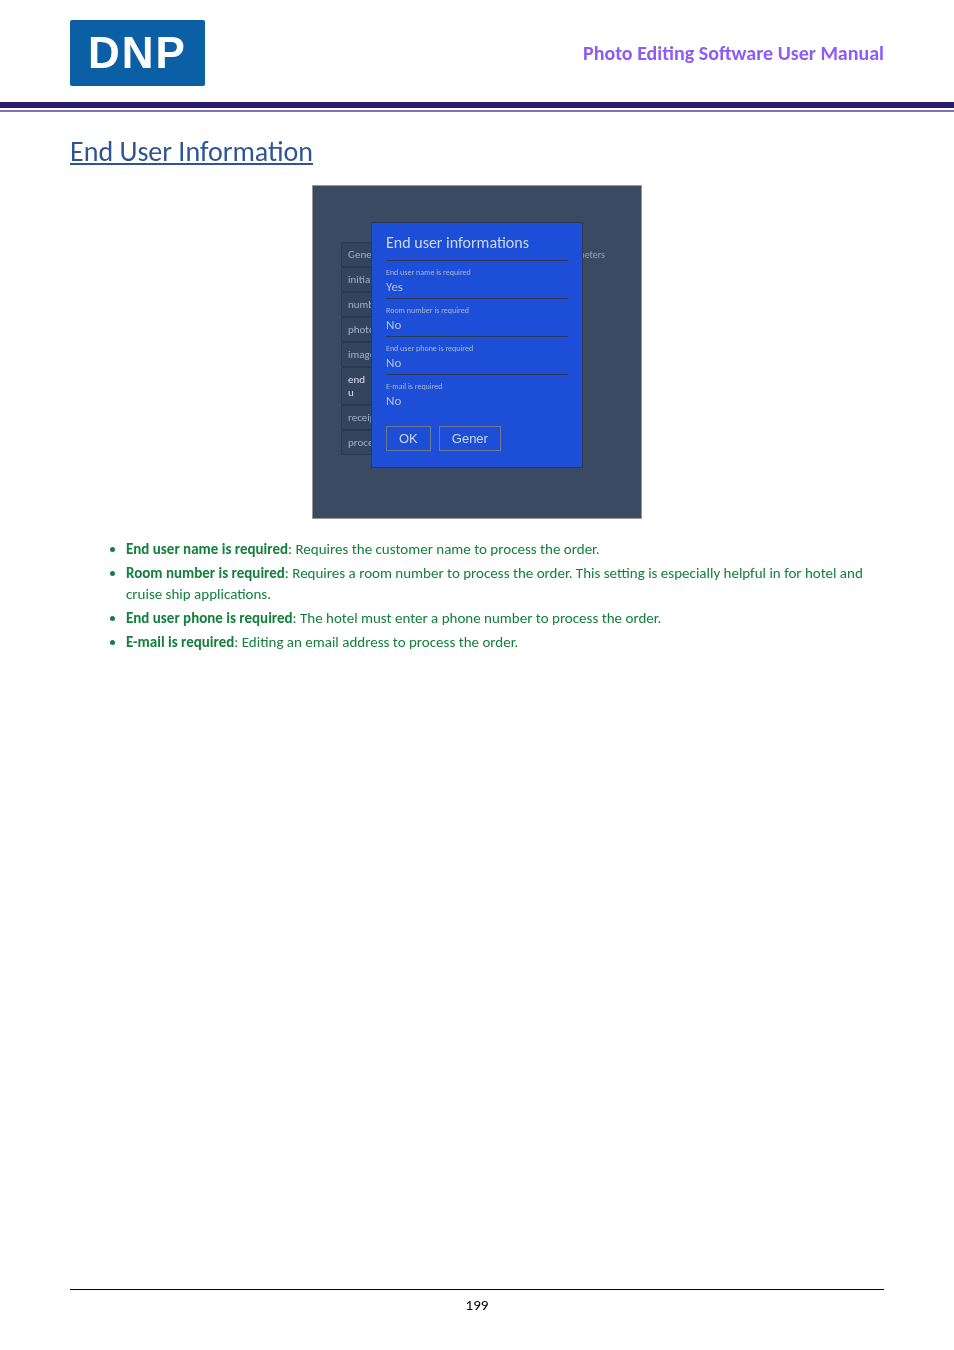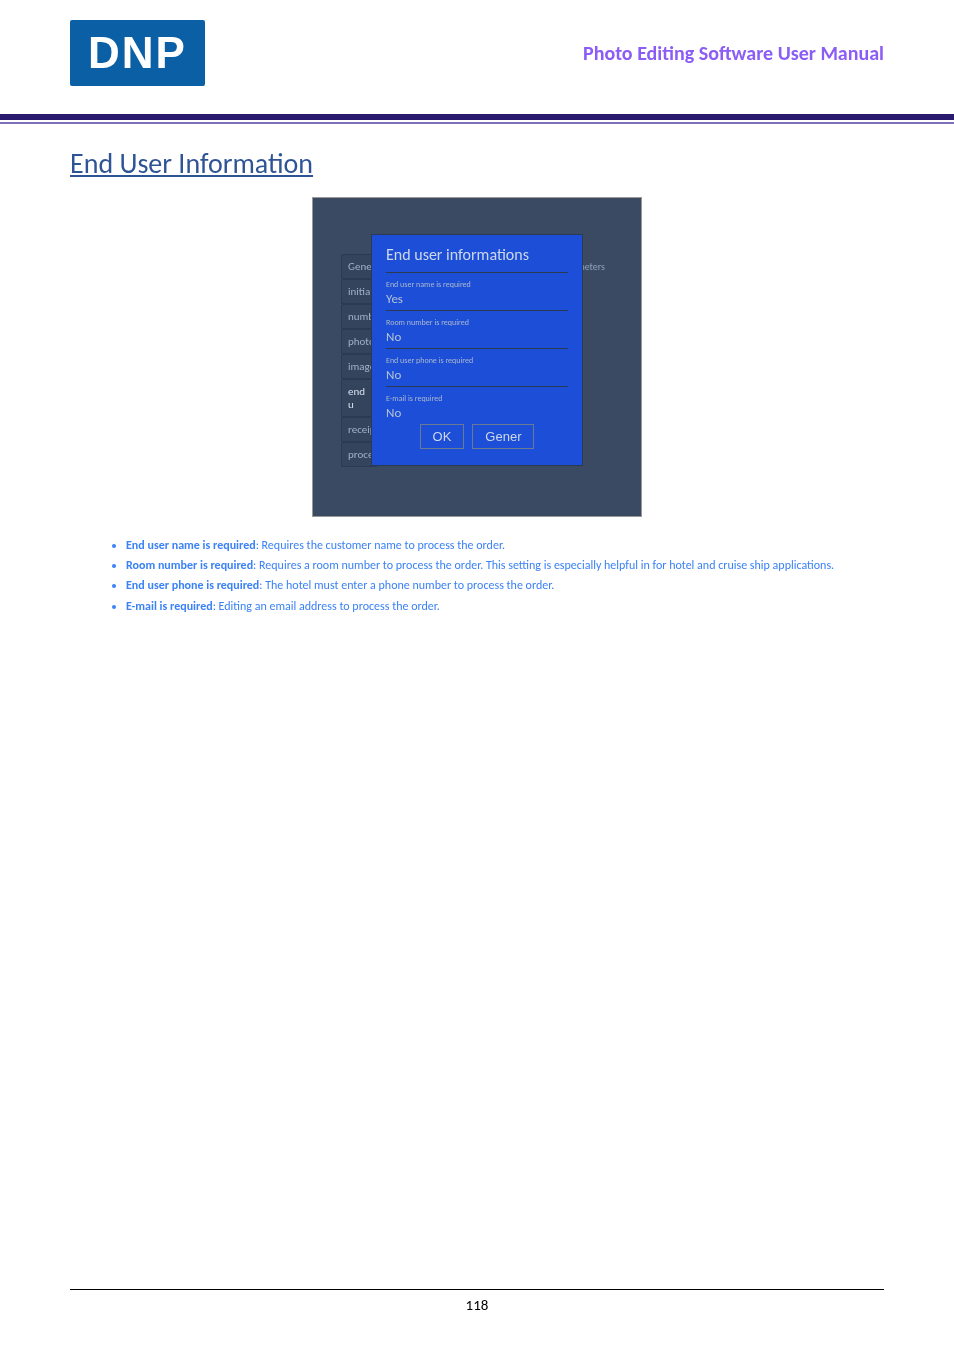--- a/index.html
+++ b/index.html
@@ -1,39 +1,39 @@
 <!DOCTYPE html>
 <html><head>
 <meta charset="utf-8">
 <style>
   * { box-sizing: border-box; margin: 0; padding: 0; }
   body { width: 954px; height: 1350px; background: #fff; font-family: Calibri, Arial, sans-serif; position: relative; }
   .page { width: 100%; height: 100%; padding: 20px 70px 40px 70px; position: relative; }
-  .header { display: flex; align-items: center; justify-content: space-between; padding-bottom: 28px; }
+  .header { display: flex; align-items: center; justify-content: space-between; padding-bottom: 16px; }
   .logo { display: flex; align-items: center; }
   .logo-box { background: #0b5fa5; color: #fff; font-weight: 900; font-size: 44px; letter-spacing: 2px; padding: 8px 18px 8px 18px; font-family: Arial, sans-serif; border-radius: 2px; }
   .header-title { color: #8b5cf6; font-size: 20px; font-weight: 600; font-family: Calibri, Arial, sans-serif; }
   .header-rule { border: none; border-top: 6px solid #2a1a6e; margin: 0 -70px 0 -70px; position: relative; }
   .header-rule::after { content: ""; display: block; height: 2px; background: #7e6fb8; margin-top: 2px; }
   .section-title { color: #2f5496; font-size: 28px; text-decoration: underline; margin: 22px 0 16px 0; font-weight: 400; }
   .screenshot-wrap { display: flex; justify-content: center; margin: 8px 0 20px 0; }
   .screenshot { width: 330px; background: #3a4a63; padding: 36px 28px 50px 28px; border: 1px solid #999; position: relative; }
   .tabs { position: absolute; left: 28px; top: 56px; display: flex; flex-direction: column; gap: 0; }
   .tab { font-size: 11px; color: #9fb0c7; padding: 5px 6px 5px 6px; border: 1px solid #2a3a52; border-radius: 2px 2px 0 0; background: #34445d; width: 36px; }
   .tab.active { color: #d6e0ee; }
   .panel { position: relative; margin-left: 30px; background: #1d4ed8; border: 1px solid #2a3a52; padding: 10px 14px 16px 14px; width: 212px; }
   .panel-title { color: #cdd8e6; font-size: 16px; font-weight: 400; margin-bottom: 8px; }
   .row { border-top: 1px solid #2a3a52; padding: 6px 0 4px 0; }
   .row-label { color: #aab8cc; font-size: 8px; margin-bottom: 2px; }
   .row-value { color: #b4c2d6; font-size: 13px; text-align: left; padding-right: 6px; }
-  .btn-row { display: flex; justify-content: center; gap: 8px; }
+  .btn-row { display: flex; justify-content: flex-start; gap: 8px; margin-top: 14px; }
   .dlg-btn { border: 1px solid #6a7a93; background: transparent; color: #cdd8e6; font-size: 13px; padding: 4px 12px; }
   .heters { position: absolute; right: 36px; top: 62px; color: #8fa1ba; font-size: 10px; }
   ul.bullets { list-style: disc; padding-left: 56px; margin-top: 6px; }
-  ul.bullets li { font-size: 12px; color: #3b82f6; margin-bottom: 4px; line-height: 1.35; }
+  ul.bullets li { font-size: 15px; color: #15803d; margin-bottom: 4px; line-height: 1.35; }
   ul.bullets li b { font-weight: 700; }
   .footer { position: absolute; left: 70px; right: 70px; bottom: 36px; text-align: center; }
   .footer-rule { border: none; border-top: 1px solid #000; margin-bottom: 6px; }
   .page-num { font-size: 15px; color: #000; }
 </style>
 </head>
 <body>
 
 <div class="page">
   <div class="header">
@@ -87,15 +87,15 @@
 
   <ul class="bullets">
     <li><b>End user name is required</b><span>: Requires the customer name to process the order.</span></li>
     <li><b>Room number is required</b><span>: Requires a room number to process the order. This setting is especially helpful in for hotel and cruise ship applications.</span></li>
     <li><b>End user phone is required</b><span>: The hotel must enter a phone number to process the order.</span></li>
     <li><b>E-mail is required</b><span>: Editing an email address to process the order.</span></li>
   </ul>
 
   <div class="footer">
     <hr class="footer-rule">
-    <div class="page-num">118</div>
+    <div class="page-num">199</div>
   </div>
 </div>
 
 </body></html>

